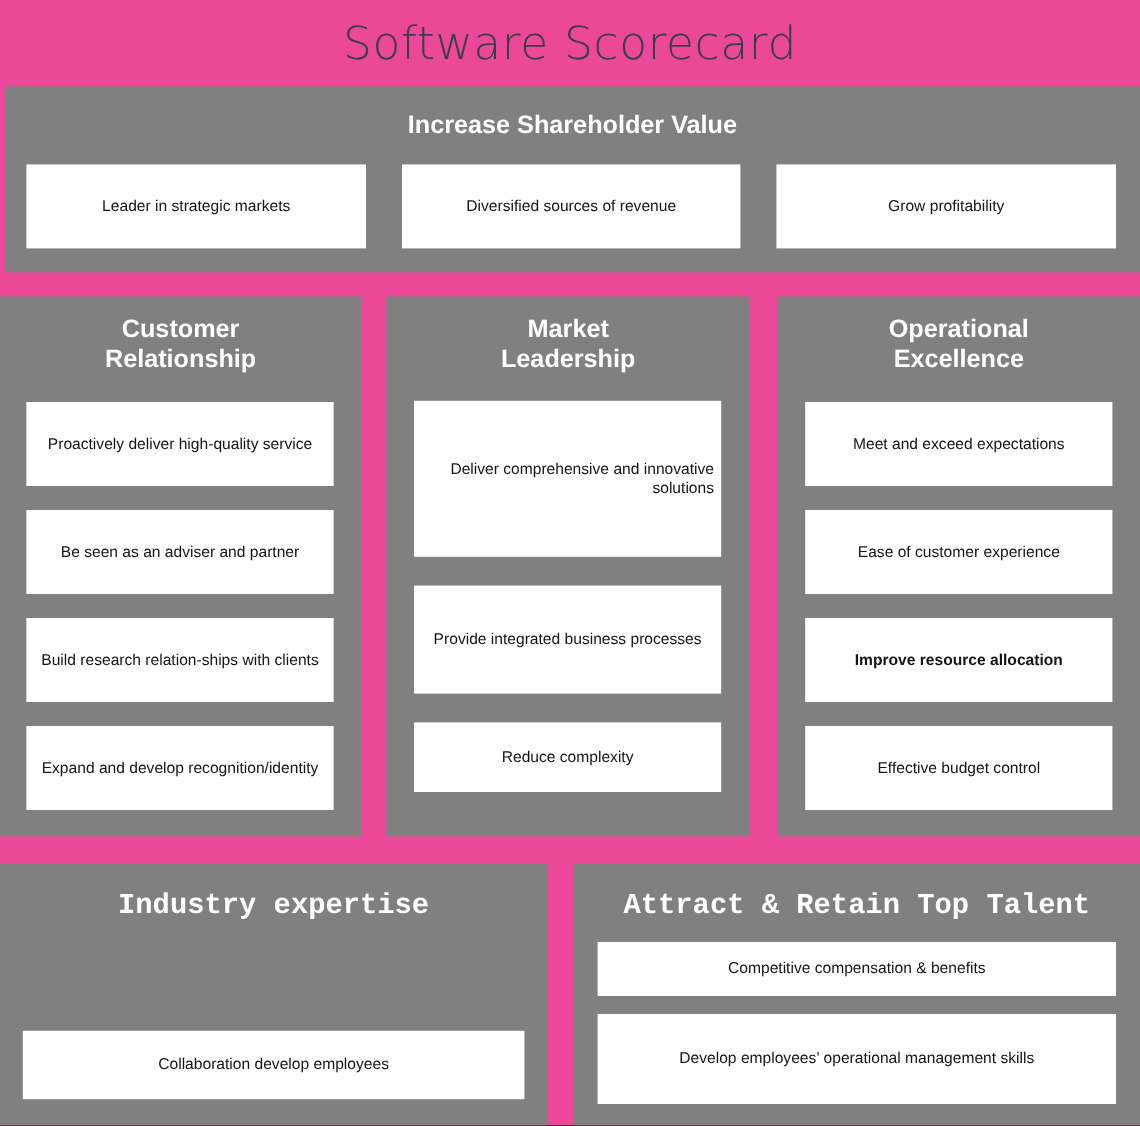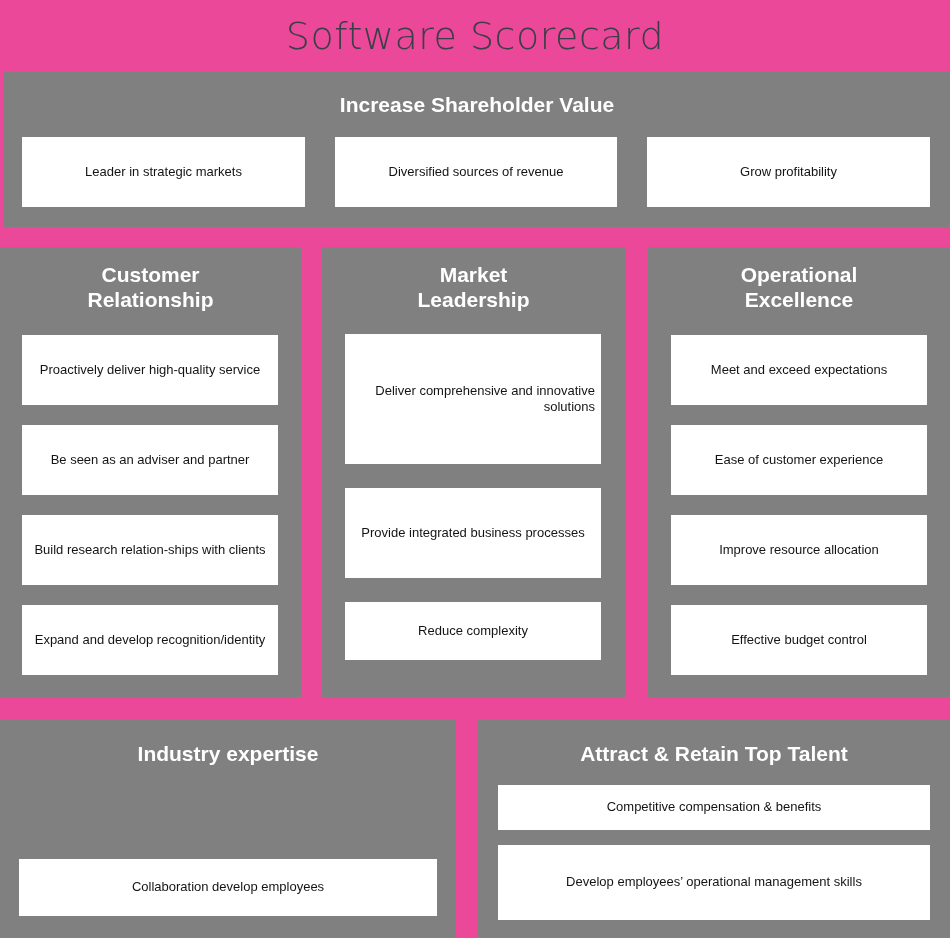--- a/index.html
+++ b/index.html
@@ -117,34 +117,35 @@
   
   #panel-market .obj-box { left: 23px; width: 256px; }
   #ml-box-0 { top: 87px;  height: 130px; }
   #ml-box-1 { top: 241px; height: 90px;  }
   #ml-box-2 { top: 355px; height: 58px;  }
 
   
   #panel-operational .obj-box { left: 23px; width: 256px; height: 70px; }
   #oe-box-0 { top: 88px;  }
   #oe-box-1 { top: 178px; }
-  #oe-box-2 { top: 268px; }
+  #oe-box-2 { top: 268px; font-weight: bold; }
   #oe-box-3 { top: 358px; }
 
   
   .bottom-panel { top: 720px; height: 218px; }
 
   #panel-industry { left: 0px;   width: 456px; }
   #panel-talent   { left: 478px; width: 472px; }
 
   .bottom-panel .panel-title {
     position: absolute;
     left: 0;
     top: 22px;
-    font-size: 21px;
+    font-size: 24px;
+    font-family: Liberation Mono, monospace;
   }
 
   #panel-industry .obj-box { left: 19px; width: 418px; }
   #ie-box-0 { top: 65px;  height: 57px; }
   #ie-box-1 { top: 139px; height: 57px; }
 
   #panel-talent .obj-box { left: 20px; width: 432px; }
   #tt-box-0 { top: 65px;  height: 45px; }
   #tt-box-1 { top: 125px; height: 75px; }
 </style>

